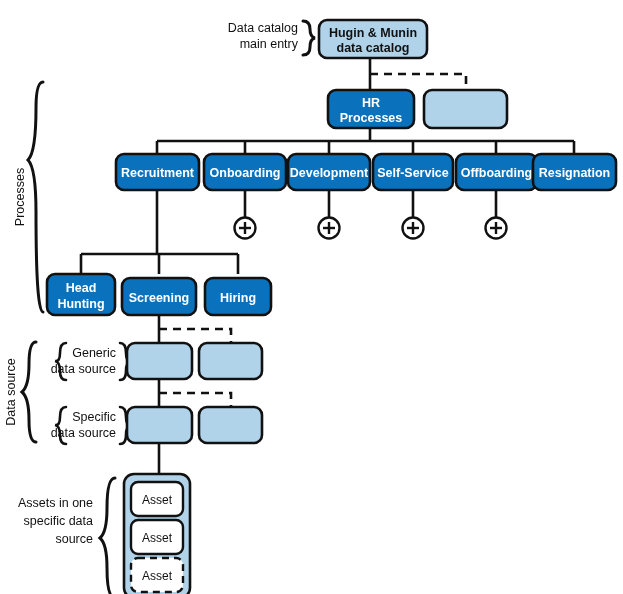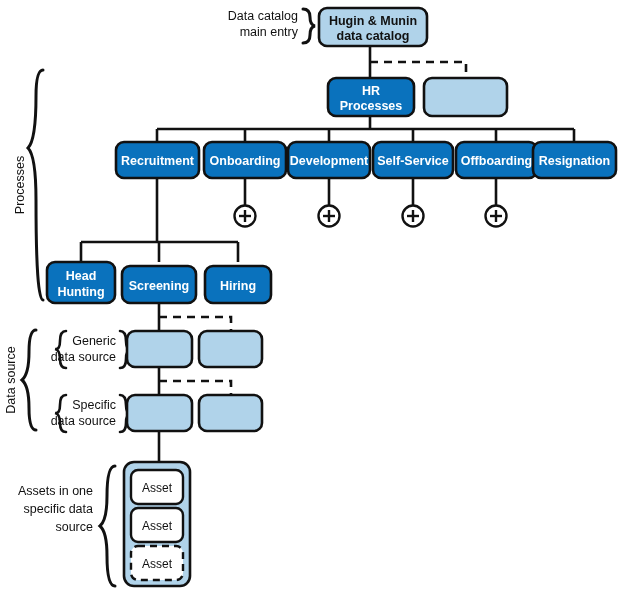--- a/index.html
+++ b/index.html
@@ -1,17 +1,17 @@
 <!DOCTYPE html>
 <html><head>
 <meta charset="utf-8">
 <style>
   html,body{margin:0;padding:0;background:#ffffff;}
   body{width:623px;height:594px;font-family:"Liberation Sans",sans-serif;overflow:hidden;}
-  #stage{position:relative;width:623px;height:546px;}
+  #stage{position:relative;width:623px;height:546px;margin-top:12px;}
   svg{position:absolute;left:0;top:0;width:623px;height:594px;}
   .lbl{font-family:"Liberation Sans",sans-serif;font-size:12.5px;fill:#111111;}
   .lbl-rot{font-family:"Liberation Sans",sans-serif;font-size:12.5px;fill:#111111;}
   .boxtext-dark{font-family:"Liberation Sans",sans-serif;font-size:12.5px;fill:#111111;font-weight:600;}
   .boxtext-light{font-family:"Liberation Sans",sans-serif;font-size:12.5px;fill:#ffffff;font-weight:600;}
   .assettext{font-family:"Liberation Sans",sans-serif;font-size:12px;fill:#111111;}
 </style>
 </head>
 <body>
 

